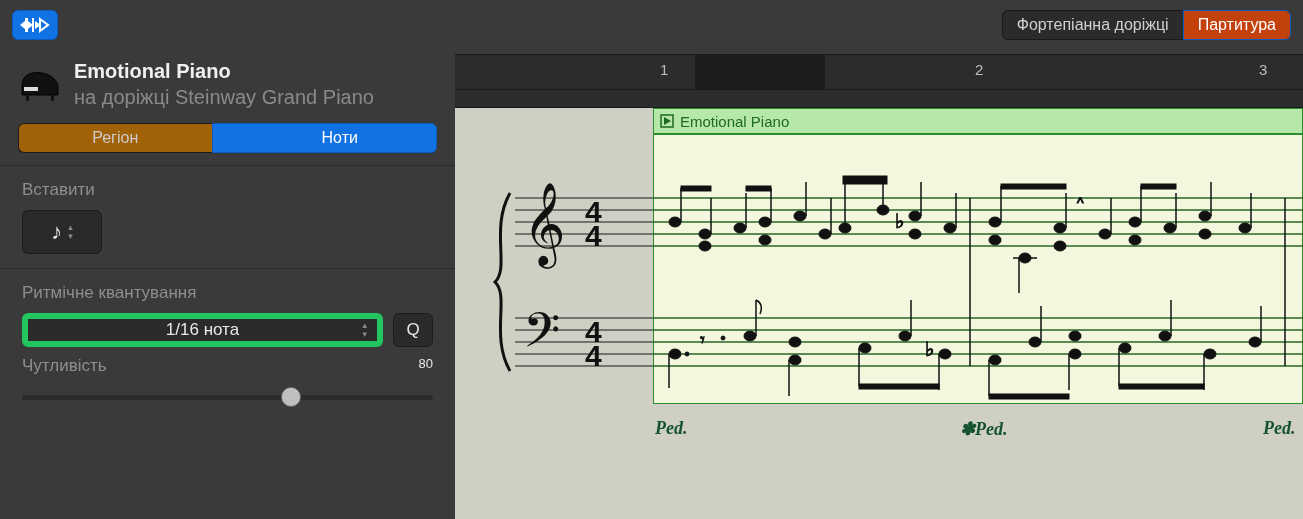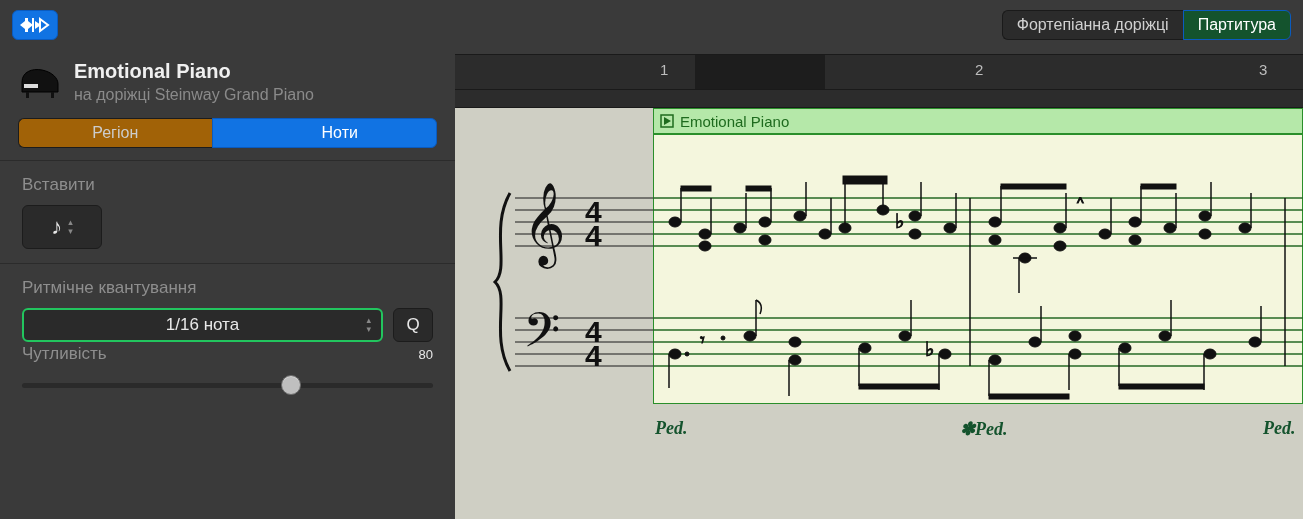--- a/index.html
+++ b/index.html
@@ -18,32 +18,32 @@
     border: 1px solid #0a5bc0;
   }
   .catch-btn svg { width: 30px; height: 20px; }
   .view-tabs { display: flex; gap: 0; }
   .view-tab {
     background: #2b2b2b; color: #d0d0d0; font-size: 16px; padding: 5px 14px;
     border: 1px solid #1a1a1a; cursor: default;
   }
   .view-tab.left { border-radius: 6px 0 0 6px; border-right: none; }
   .view-tab.right { border-radius: 0 6px 6px 0; }
-  .view-tab.active { background: #14532d; color: #fff; border-color: #0a5bc0; }
+  .view-tab.active { background: #c2410c; color: #fff; border-color: #0a5bc0; }
 
   
   .inspector {
     width: 455px; height: 100%; background: #3a3a3a;
     padding-top: 54px; display: flex; flex-direction: column;
   }
   .region-header { display: flex; align-items: center; gap: 12px; padding: 6px 18px 14px 18px; }
   .piano-icon { width: 44px; height: 36px; }
   .region-titles { display: flex; flex-direction: column; gap: 3px; }
   .region-name { color: #f0f0f0; font-size: 20px; font-weight: 600; }
-  .region-track { color: #8a8a8a; font-size: 16px; }
+  .region-track { color: #8a8a8a; font-size: 20px; }
 
   .mode-tabs { display: flex; padding: 0 18px 12px 18px; }
   .mode-tab {
     flex: 1; text-align: center; font-size: 16px; padding: 5px 0;
     background: #a16207; color: #ccc; border: 1px solid #1c1c1c;
   }
   .mode-tab.left { border-radius: 6px 0 0 6px; border-right: none; }
   .mode-tab.right { border-radius: 0 6px 6px 0; padding-left: 31px; }
   .mode-tab.active { background: #1173e3; color: #fff; border-color: #0a5bc0; }
 
@@ -55,30 +55,30 @@
     display: flex; align-items: center; justify-content: center; gap: 6px;
     border: 1px solid #1c1c1c;
   }
   .note-glyph { color: #e8e8e8; font-size: 22px; line-height: 1; }
   .stepper { display:flex; flex-direction:column; gap:0; color:#888; font-size:9px; line-height:9px; }
 
   .q-row { display: flex; gap: 10px; align-items: center; }
   .q-select {
     flex: 1; height: 34px; background: #2a2a2a; border-radius: 6px;
     display: flex; align-items: center; justify-content: center;
-    color: #e8e8e8; font-size: 17px; position: relative; border: 2px solid #22c55e;
+    color: #e8e8e8; font-size: 17px; position: relative; border: 6px solid #22c55e;
   }
   .q-select .stepper { position: absolute; right: 10px; }
   .q-btn {
     width: 40px; height: 34px; background: #2a2a2a; border-radius: 6px;
     display: flex; align-items: center; justify-content: center;
     color: #e8e8e8; font-size: 17px; border: 1px solid #1c1c1c;
   }
 
-  .sens-row { display: flex; justify-content: space-between; align-items: center; margin-top: 2px; }
+  .sens-row { display: flex; justify-content: space-between; align-items: flex-start; margin-top: 9px; }
   .sens-label { color: #8e8e8e; font-size: 17px; }
   .sens-val { color: #e8e8e8; font-size: 13px; }
   .slider-wrap { margin-top: 10px; position: relative; height: 22px; }
   .slider-track { position: absolute; left: 0; right: 0; top: 9px; height: 5px; background: #2a2a2a; border-radius: 3px; }
   .slider-thumb {
     position: absolute; top: 1px; width: 20px; height: 20px; border-radius: 50%;
     background: #bfbfbf; border: 1px solid #6a6a6a; box-shadow: inset 0 1px 0 rgba(255,255,255,0.3);
   }
 
   

